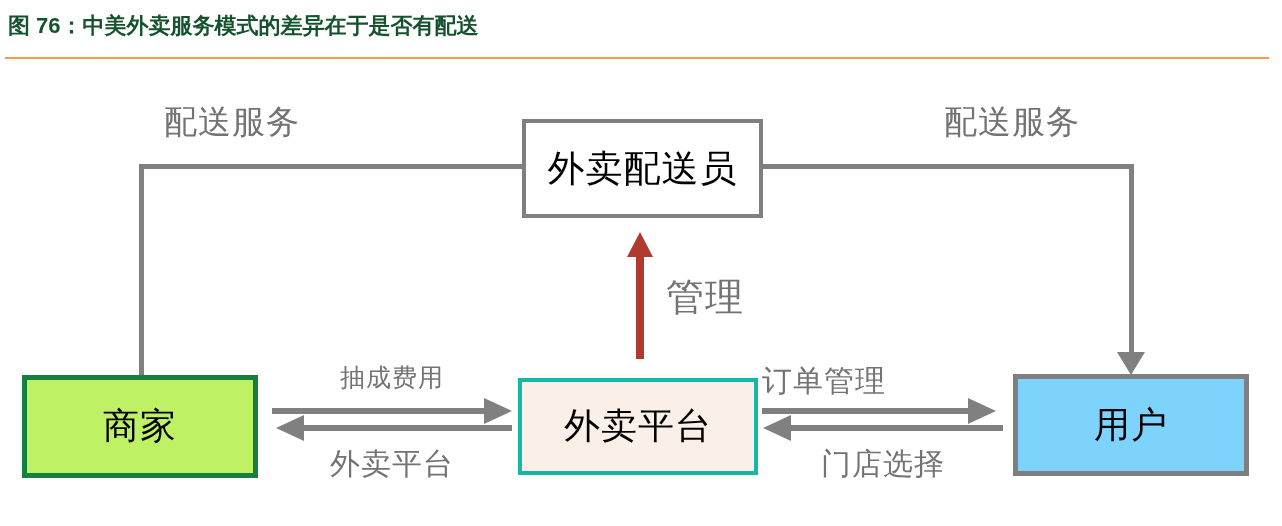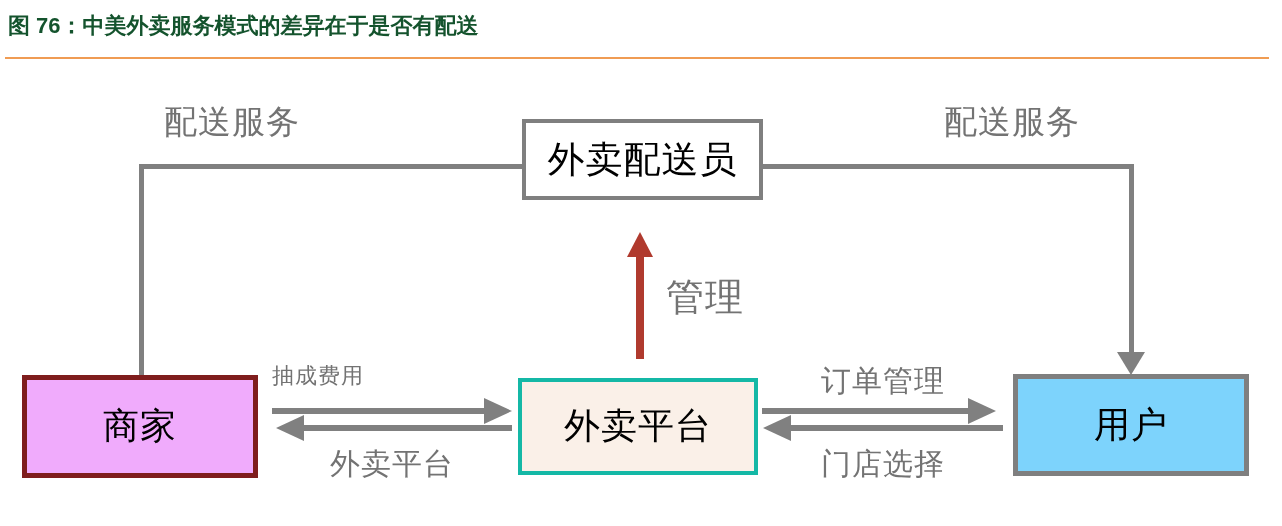--- a/index.html
+++ b/index.html
@@ -33,27 +33,27 @@
   .node {
     position: absolute;
     box-sizing: border-box;
     display: flex;
     align-items: center;
     justify-content: center;
     text-align: center;
   }
   .node span { letter-spacing: 1px; }
   .node-courier {
-    left: 522px; top: 119px; width: 241px; height: 81px;
+    left: 522px; top: 119px; width: 241px; height: 99px;
     border: 4px solid #7F7F7F; background: #FFFFFF;
     font-size: 37px;
   }
   .node-merchant {
     left: 22px; top: 375px; width: 236px; height: 103px;
-    border: 5px solid #7f1d1d; background: #f0abfc;
+    border: 5px solid #15803d; background: #bef264;
     font-size: 36px;
   }
   .node-platform {
     left: 518px; top: 378px; width: 240px; height: 97px;
     border: 4px solid #14b8a6; background: #FAF0E8;
     font-size: 36px;
   }
   .node-user {
     left: 1013px; top: 374px; width: 236px; height: 102px;
     border: 5px solid #7F7F7F; background: #7dd3fc;
@@ -118,23 +118,23 @@
   
   .edge-label {
     position: absolute;
     color: #737373;
     white-space: nowrap;
     letter-spacing: 1px;
   }
   .lbl-delivery-left  { left: 164px; top: 100px; font-size: 33px; }
   .lbl-delivery-right { left: 944px; top: 100px; font-size: 33px; }
   .lbl-manage         { left: 666px; top: 272px; font-size: 38px; }
-  .lbl-commission     { left: 272px; top: 361px; width: 240px; text-align: left; font-size: 22px; }
+  .lbl-commission     { left: 272px; top: 361px; width: 240px; text-align: center; font-size: 25px; }
   .lbl-store-display  { left: 272px; top: 444px; width: 240px; text-align: center; font-size: 30px; }
-  .lbl-order-manage   { left: 762px; top: 361px; width: 242px; text-align: center; font-size: 30px; }
+  .lbl-order-manage   { left: 762px; top: 361px; width: 242px; font-size: 30px; }
   .lbl-store-select   { left: 762px; top: 444px; width: 242px; text-align: center; font-size: 30px; font-family: Liberation Serif, serif; }
 </style>
 </head>
 <body>
 
 <div class="stage">
 
   <div class="fig-title">图 76：中美外卖服务模式的差异在于是否有配送</div>
   <div class="title-rule"></div>
 

